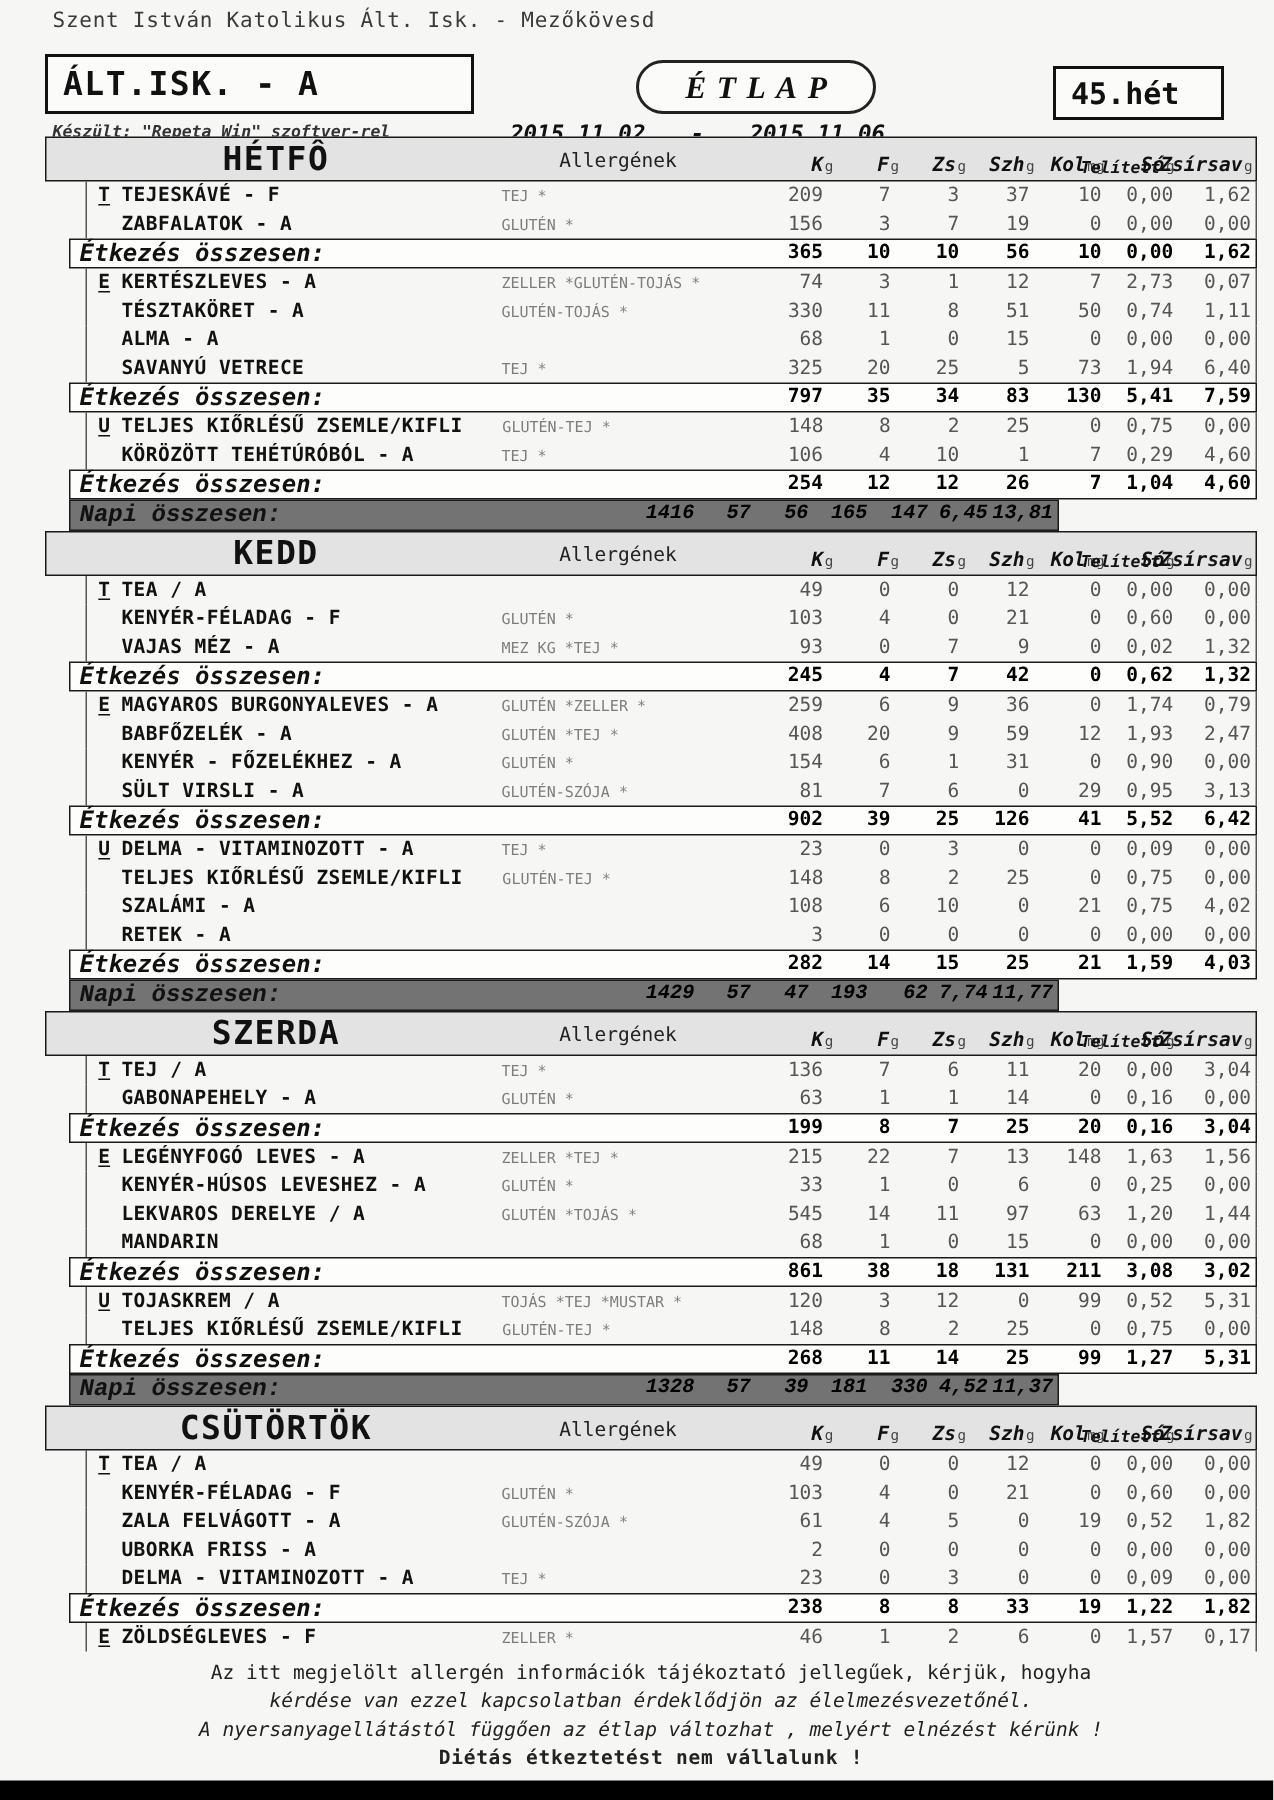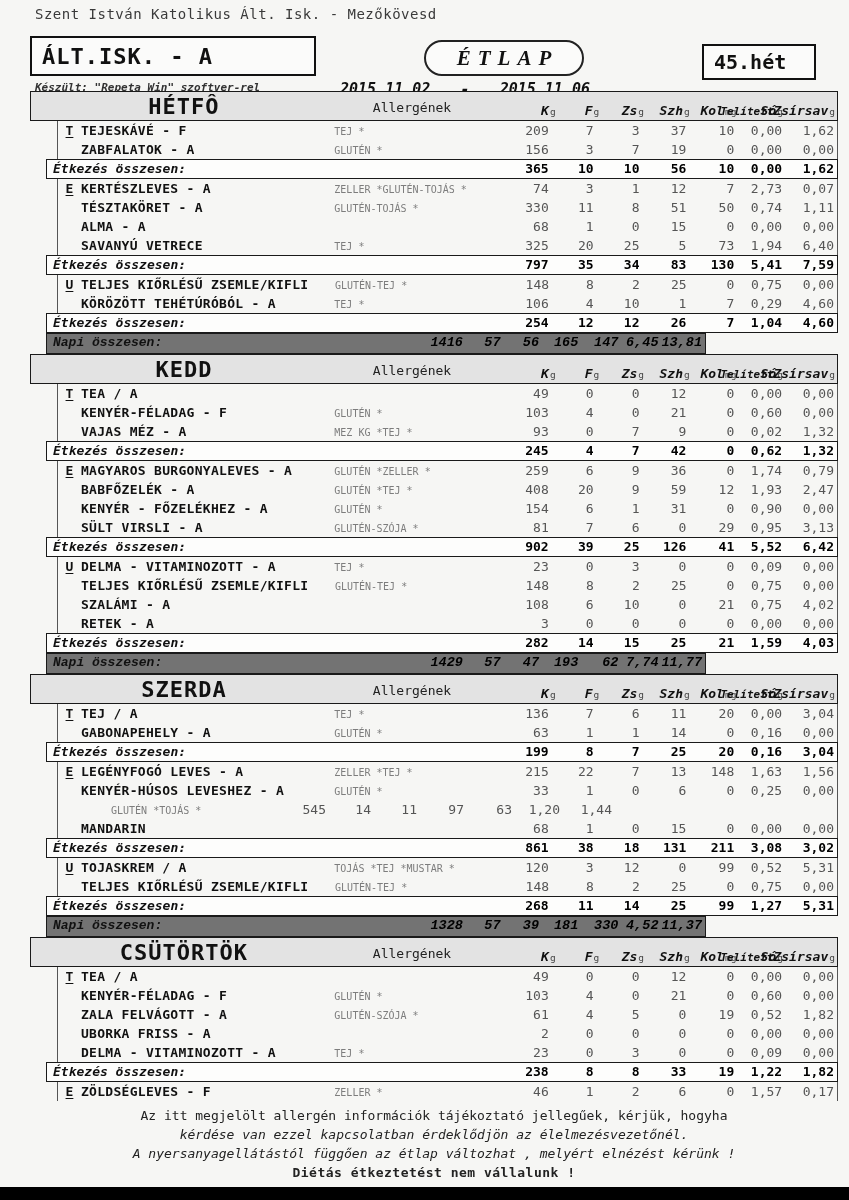--- a/index.html
+++ b/index.html
@@ -35,21 +35,21 @@
   .toplbl{font-size:11px;}
   .unit{font-size:9.5px;font-weight:normal;font-style:normal;margin-left:1px;color:#444;}
 
   .item{margin-left:27px;width:781px;border-left:1px solid #555;border-right:1px solid #555;}
   .marker{width:23px;text-align:center;font-weight:bold;text-decoration:underline;text-underline-offset:2px;font-size:13px;}
   .food{width:224px;font-weight:bold;font-size:13px;letter-spacing:.3px;overflow:visible;}
   .allerg{width:196px;font-size:10px;color:#7d7d7d;padding-left:30px;line-height:21px;}
 
   .total{margin-left:16px;width:792px;height:20px;line-height:17px;border:1.5px solid #1a1a1a;background:#fdfdfc;}
   .napi{margin-left:16px;width:660px;height:21px;line-height:18px;border:1.5px solid #1a1a1a;background:#737373;font-family:Liberation Mono, monospace;}
-  .tlabel{width:454px;font-weight:bold;font-style:italic;font-size:13px;padding-left:6px;}
+  .tlabel{width:454px;font-weight:bold;font-style:italic;font-size:16px;padding-left:6px;}
   .napi .num{font-style:italic;font-weight:bold;color:#000;font-size:13.5px;}
 
   
   #footer-notes{position:absolute;left:30px;top:1106px;width:808px;text-align:center;font-size:13px;line-height:19px;color:#222;}
   .fline.italic{font-style:italic;}
   .fline.bold{font-weight:bold;letter-spacing:.5px;}
   #scan-bar{position:absolute;left:0;top:1187px;width:849px;height:13px;background:#000;}
 </style>
 </head>
 <body>
@@ -511,20 +511,21 @@
           <div class="num n0">33</div>
           <div class="num n1">1</div>
           <div class="num n2">0</div>
           <div class="num n3">6</div>
           <div class="num n4">0</div>
           <div class="num n5">0,25</div>
           <div class="num n6">0,00</div>
         </div>
         <div class="row item">
               <div class="marker"></div>
+              <div class="food">LEKVAROS DERELYE / A</div>
               <div class="allerg">GLUTÉN *TOJÁS *</div>
           <div class="num n0">545</div>
           <div class="num n1">14</div>
           <div class="num n2">11</div>
           <div class="num n3">97</div>
           <div class="num n4">63</div>
           <div class="num n5">1,20</div>
           <div class="num n6">1,44</div>
         </div>
         <div class="row item">

